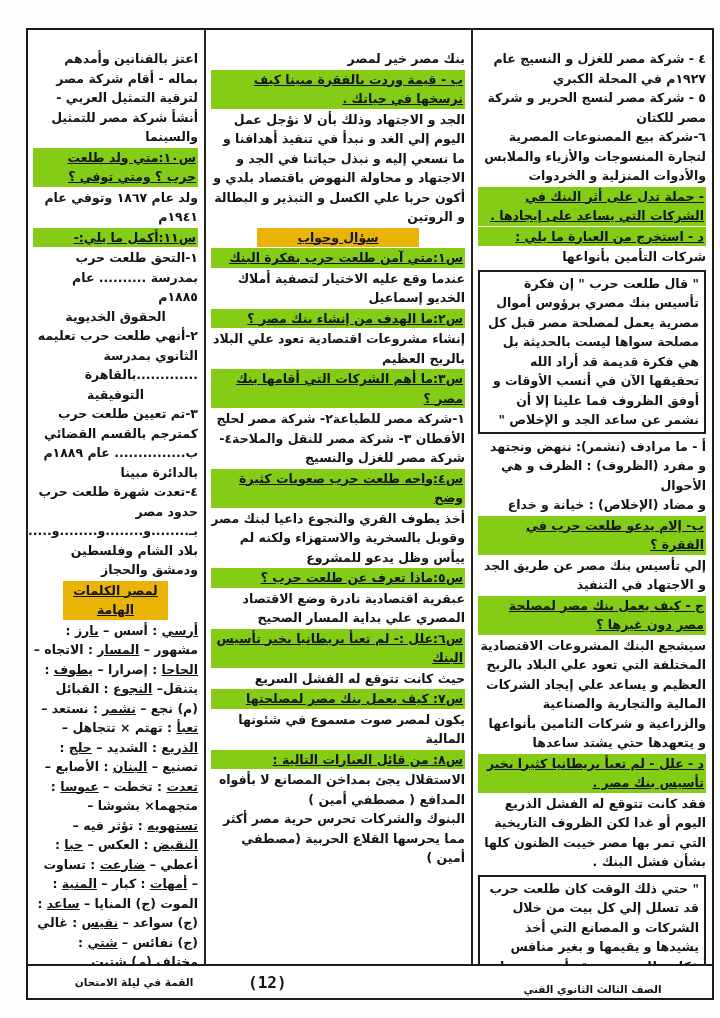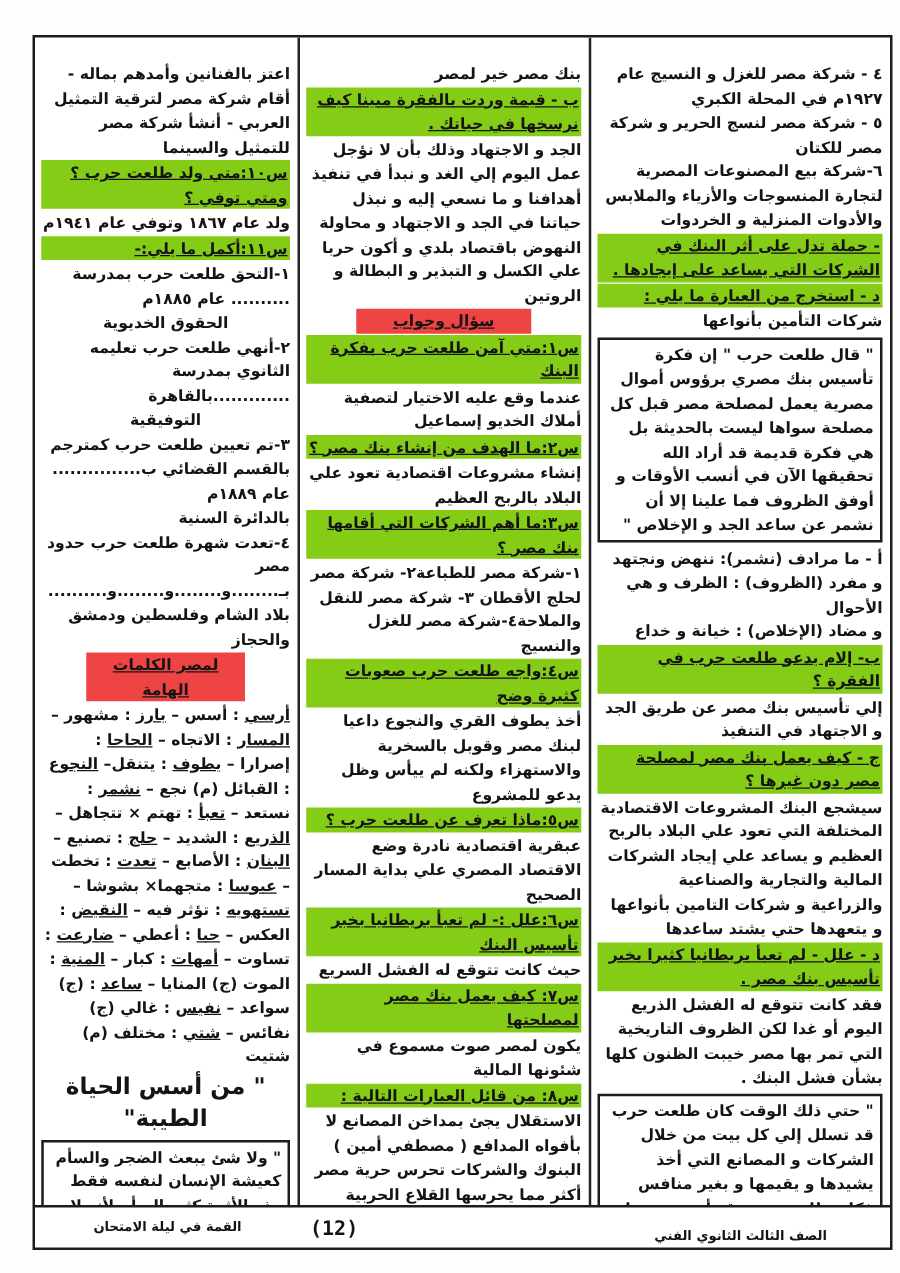--- a/index.html
+++ b/index.html
@@ -13,29 +13,29 @@
     position:absolute;left:26px;top:28px;width:688px;height:972px;
     box-sizing:border-box;border:2.5px solid #1c1c1c;background:#ffffff;
     display:flex;flex-direction:column;direction:rtl;
   }
   .cols{flex:1;display:flex;direction:rtl;overflow:hidden;}
   .col{
     box-sizing:border-box;padding:19px 6px 2px 5px;overflow:hidden;
     font-size:12.5px;line-height:19.5px;text-align:right;
   }
   .col-r{width:239px;}
-  .col-m{width:233px;}
+  .col-m{width:267px;}
   .col-l{flex:1;}
   .col + .col{border-right:2px solid #232323;}
   .t{margin:0;}
   .q{
     background:#84cc16;text-decoration:underline;margin:1px 0;
     padding:0 2px;
   }
-  .hlc{background:#ef4444;text-decoration:underline;text-align:center;margin:1px 18%;padding:0 2px;}
+  .hlc{background:#eab308;text-decoration:underline;text-align:center;margin:1px 18%;padding:0 2px;}
   .box{
     border:2px solid #1c1c1c;margin:3px 0;padding:2px 5px;background:#fff;
   }
   .ctr{text-align:center;}
   .big{font-size:18.5px;text-align:center;line-height:26px;margin:2px 0;}
   .vocab{text-align:right;}
   .u{text-decoration:underline;}
   .footer{
     height:32px;border-top:2.5px solid #1c1c1c;display:flex;direction:rtl;
     align-items:center;font-size:10.5px;
@@ -102,21 +102,21 @@
     <div class="col col-l">
       <div class="t">اعتز بالفنانين وأمدهم بماله - أقام شركة مصر لترقية التمثيل العربي - أنشأ شركة مصر للتمثيل والسينما</div>
       <div class="q">س١٠:متي ولد طلعت حرب ؟ ومتي توفي ؟</div>
       <div class="t">ولد عام ١٨٦٧  وتوفي عام ١٩٤١م</div>
       <div class="q">س١١:أكمل ما يلي:-</div>
       <div class="t">١-التحق طلعت حرب بمدرسة .......... عام ١٨٨٥م</div>
       <div class="t ctr">الحقوق الخديوية</div>
       <div class="t">٢-أنهي طلعت حرب تعليمه الثانوي بمدرسة .............بالقاهرة</div>
       <div class="t ctr">التوفيقية</div>
       <div class="t">٣-تم تعيين طلعت حرب كمترجم بالقسم القضائي ب............... عام ١٨٨٩م</div>
-      <div class="t">بالدائرة السنية</div>
+      <div class="t">بالدائرة مبينا</div>
       <div class="t">٤-تعدت شهرة طلعت حرب حدود مصر بـ........و........و........و..........</div>
       <div class="t">بلاد الشام وفلسطين ودمشق والحجاز</div>
       <div class="hlc">لمصر الكلمات الهامة</div>
 
       <div class="t vocab">
         <span class="u">أرسي</span><span> : أسس – </span><span class="u">بارز</span><span> : مشهور – </span><span class="u">المسار</span><span> : الاتجاه – </span><span class="u">الحاحا</span><span> : إصرارا – </span><span class="u">يطوف</span><span> : يتنقل– </span><span class="u">النجوع</span><span> : القبائل (م) نجع – </span><span class="u">نشمر</span><span> : نستعد – </span><span class="u">تعبأ</span><span> : تهتم × تتجاهل – </span><span class="u">الذريع</span><span> : الشديد – </span><span class="u">حلج</span><span> : تصنيع – </span><span class="u">البنان</span><span> : الأصابع – </span><span class="u">تعدت</span><span> : تخطت – </span><span class="u">عبوسا</span><span> : متجهما× بشوشا – </span><span class="u">تستهويه</span><span> : تؤثر فيه – </span><span class="u">النقيض</span><span> : العكس – </span><span class="u">حبا</span><span> : أعطي – </span><span class="u">ضارعت</span><span> : تساوت – </span><span class="u">أمهات</span><span> : كبار – </span><span class="u">المنية</span><span> : الموت (ج) المنايا – </span><span class="u">ساعد</span><span> : (ج) سواعد – </span><span class="u">نفيس</span><span> : غالي (ج) نفائس – </span><span class="u">شتي</span><span> : مختلف (م) شتيت</span>
       </div>
 
       <div class="big">" من أسس الحياة الطيبة"</div>
       <div class="box">" ولا شئ يبعث الضجر والسأم كعيشة الإنسان لنفسه فقط وذو الأثرة كثير السأم لأنه لا يشعر إلا بنفسه ونفسه تدور حول نفسها "</div>

